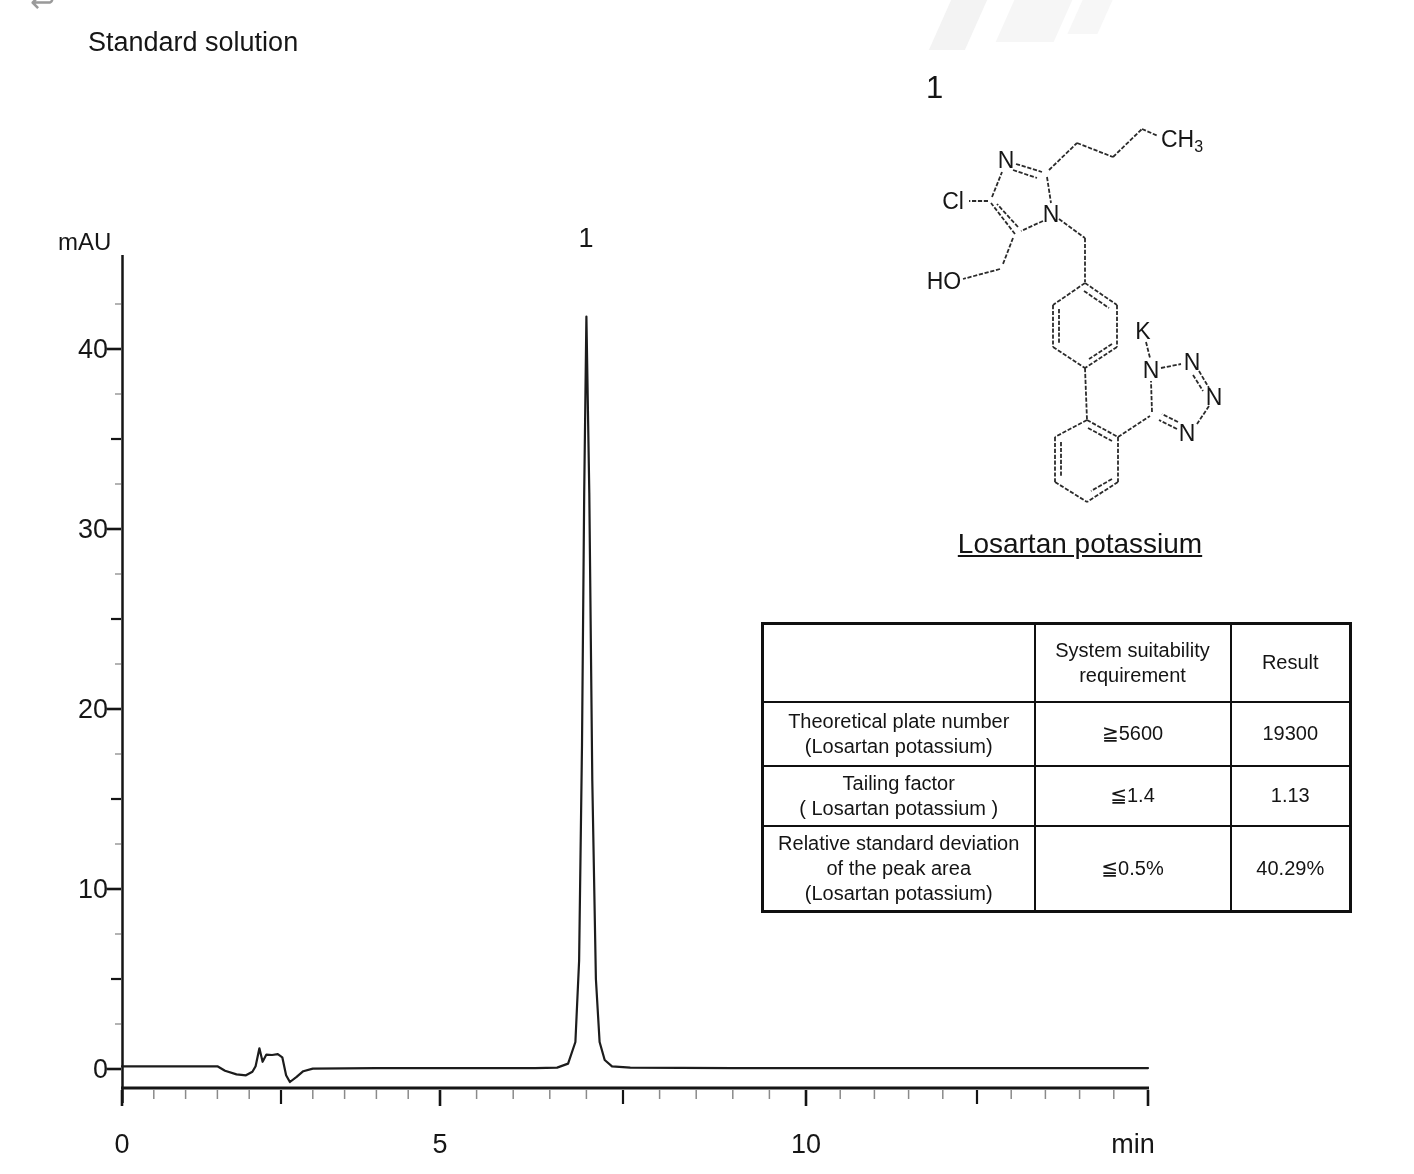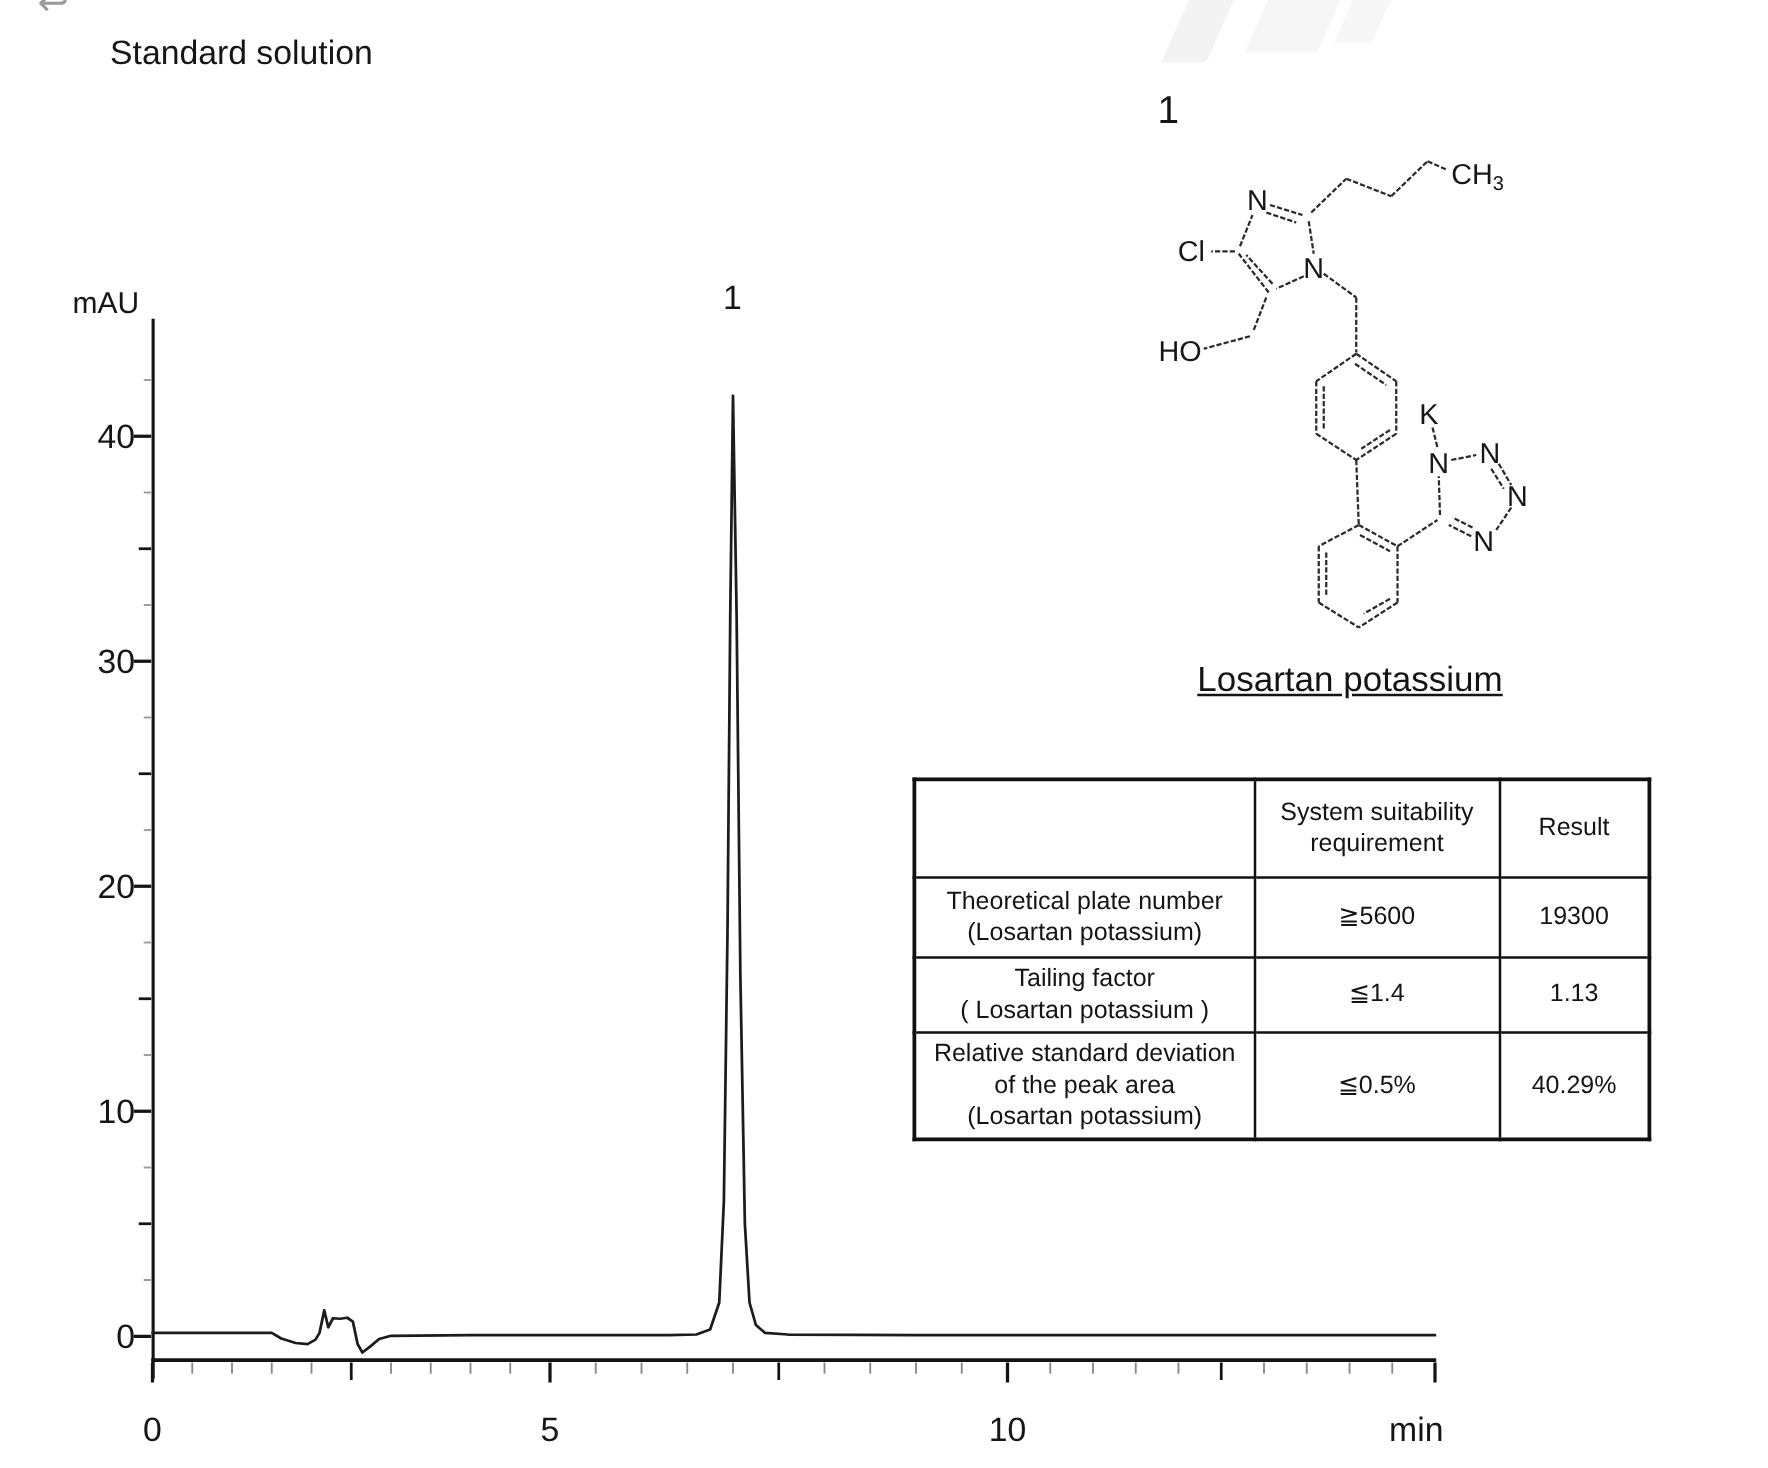--- a/index.html
+++ b/index.html
@@ -15,21 +15,21 @@
   
   #structure-caption{position:absolute;left:900px;top:528px;width:360px;
        text-align:center;font-size:28px;color:#141414;text-decoration:underline;}
   #structure-number{position:absolute;left:926px;top:70px;font-size:31px;color:#141414;}
   
   #suitability-table{position:absolute;left:730px;top:622px;border-collapse:collapse;
        table-layout:fixed;}
   #suitability-table td,#suitability-table th{border:2.5px solid #101010;
        font-weight:normal;font-size:20px;text-align:center;vertical-align:middle;
        white-space:pre-line;line-height:1.25;padding:4px 6px;color:#141414;}
-  #suitability-table{border:3px solid #101010;}
+  #suitability-table{border:3px solid #101010;margin-left:31px;}
   svg text{fill:#161616;}
   .axis-label{font-size:27px;}
   .unit-label{font-size:24px;}
   .peak-label{font-size:27px;}
   .atom{font-size:23px;}
   .atom-sub{font-size:16px;}
   .bond{stroke:#2b2b2b;stroke-width:1.8;fill:none;stroke-dasharray:4.2 1.7;}
   .trace{stroke:#1c1c1c;stroke-width:2.2;fill:none;stroke-linejoin:round;stroke-linecap:round;}
   .axisline{stroke:#151515;fill:none;}
 </style>

